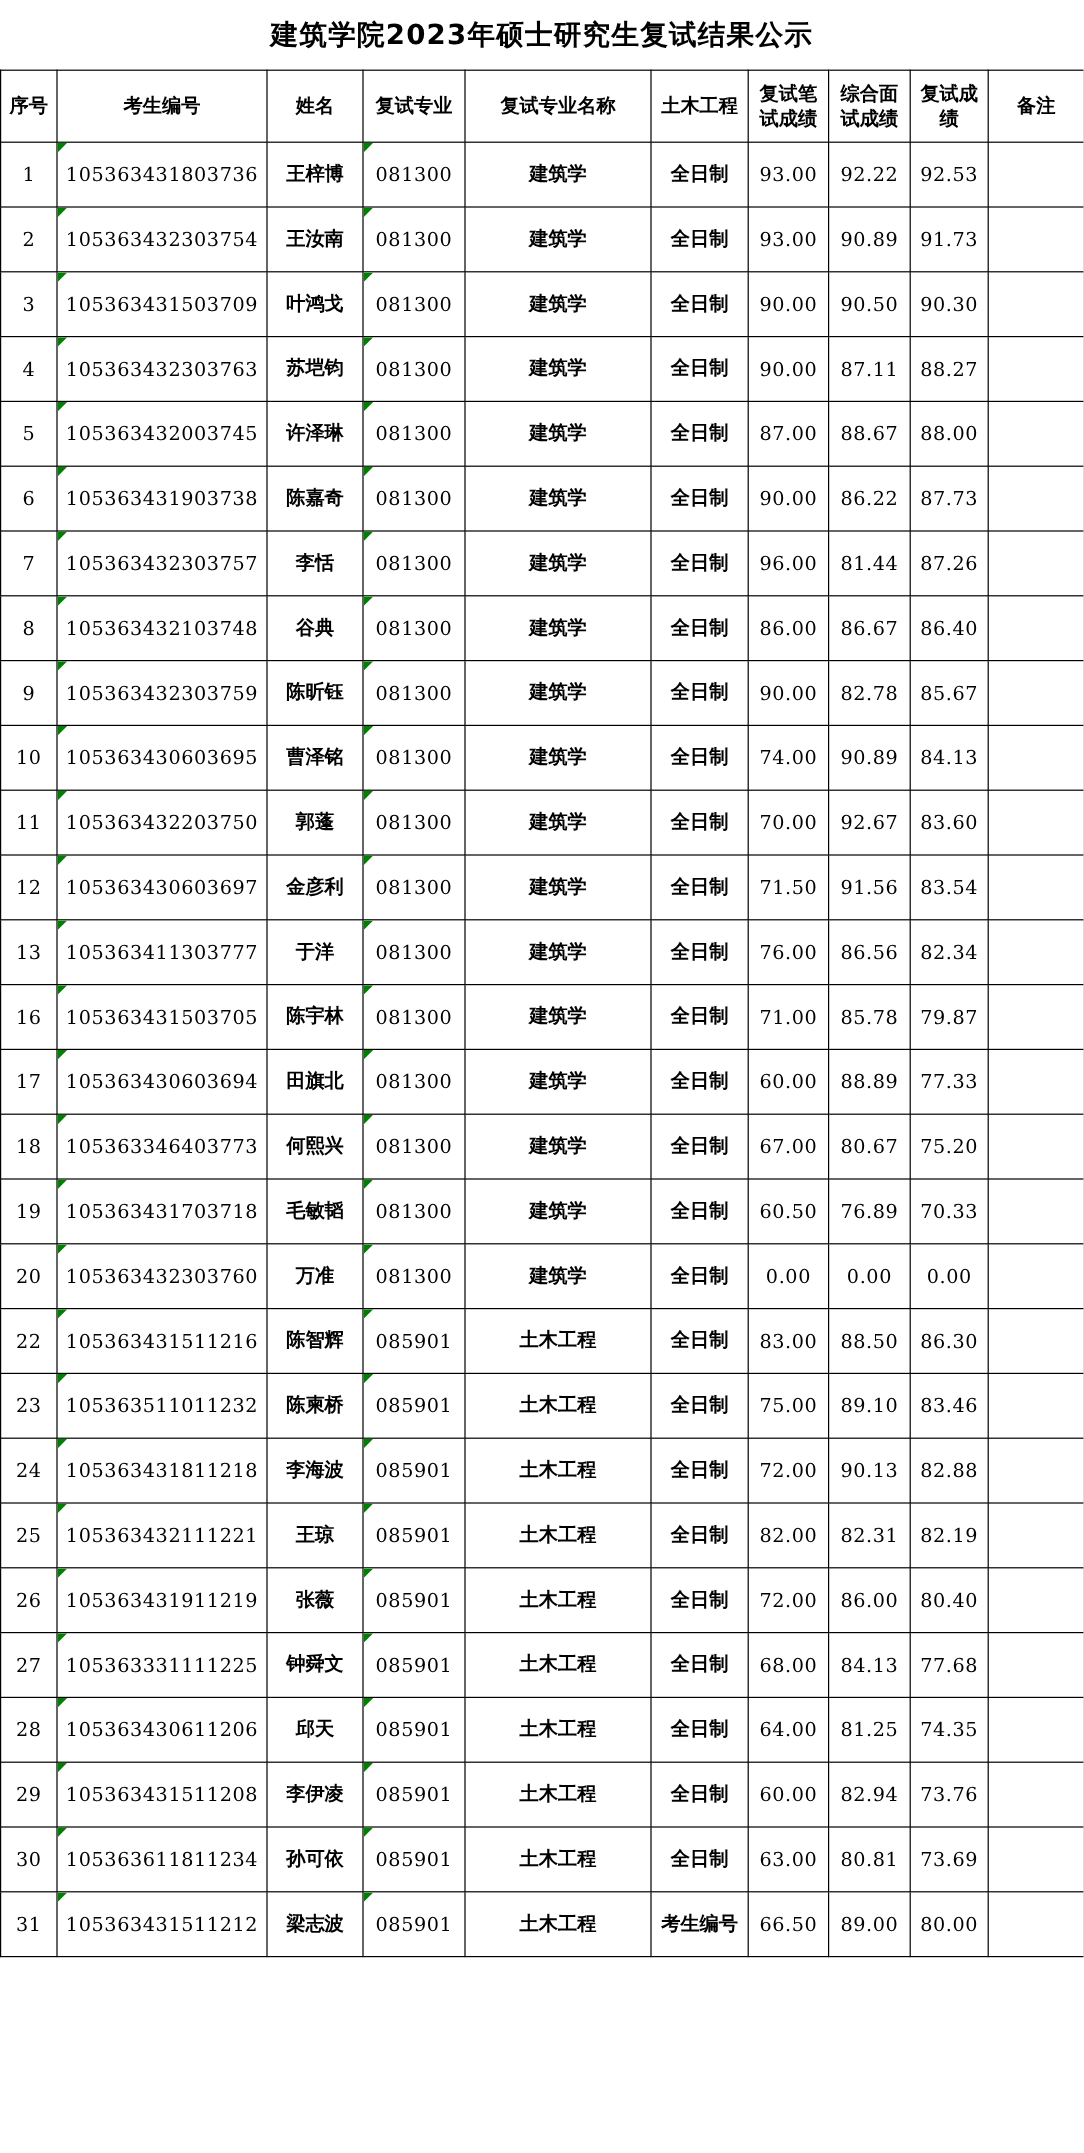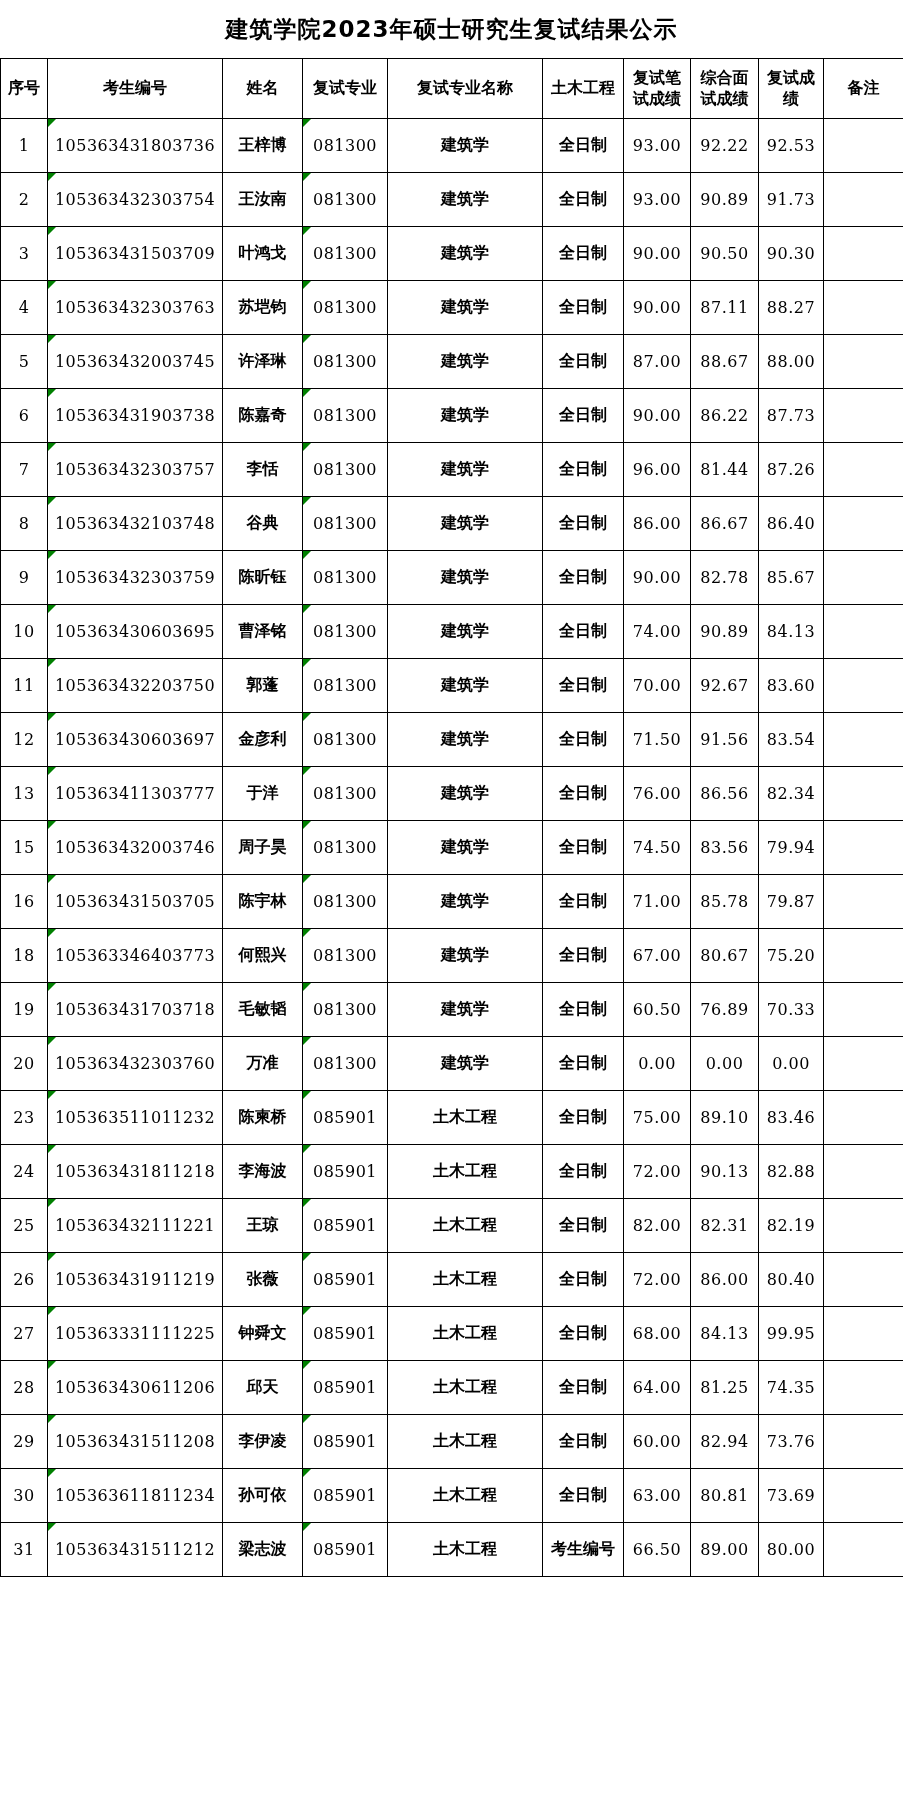--- a/index.html
+++ b/index.html
@@ -260,44 +260,44 @@
           <td class="cjk">于洋</td>
           <td class="num tri">081300</td>
           <td class="cjk">建筑学</td>
           <td class="cjk">全日制</td>
           <td class="num">76.00</td>
           <td class="num">86.56</td>
           <td class="num">82.34</td>
           <td class="cjk"></td>
         </tr>
         <tr>
-          <td class="num">15</td>
-          <td class="num tri">105363432003746</td>
-          <td class="cjk">周子昊</td>
-          <td class="num tri">081300</td>
-          <td class="cjk">建筑学</td>
-          <td class="cjk">全日制</td>
-          <td class="num">74.50</td>
-          <td class="num">83.56</td>
-          <td class="num">79.94</td>
-          <td class="cjk"></td>
-        </tr>
-        <tr>
           <td class="num">16</td>
           <td class="num tri">105363431503705</td>
           <td class="cjk">陈宇林</td>
           <td class="num tri">081300</td>
           <td class="cjk">建筑学</td>
           <td class="cjk">全日制</td>
           <td class="num">71.00</td>
           <td class="num">85.78</td>
           <td class="num">79.87</td>
           <td class="cjk"></td>
         </tr>
         <tr>
+          <td class="num">17</td>
+          <td class="num tri">105363430603694</td>
+          <td class="cjk">田旗北</td>
+          <td class="num tri">081300</td>
+          <td class="cjk">建筑学</td>
+          <td class="cjk">全日制</td>
+          <td class="num">60.00</td>
+          <td class="num">88.89</td>
+          <td class="num">77.33</td>
+          <td class="cjk"></td>
+        </tr>
+        <tr>
           <td class="num">18</td>
           <td class="num tri">105363346403773</td>
           <td class="cjk">何熙兴</td>
           <td class="num tri">081300</td>
           <td class="cjk">建筑学</td>
           <td class="cjk">全日制</td>
           <td class="num">67.00</td>
           <td class="num">80.67</td>
           <td class="num">75.20</td>
           <td class="cjk"></td>
@@ -320,20 +320,32 @@
           <td class="cjk">万准</td>
           <td class="num tri">081300</td>
           <td class="cjk">建筑学</td>
           <td class="cjk">全日制</td>
           <td class="num">0.00</td>
           <td class="num">0.00</td>
           <td class="num">0.00</td>
           <td class="cjk"></td>
         </tr>
         <tr>
+          <td class="num">22</td>
+          <td class="num tri">105363431511216</td>
+          <td class="cjk">陈智辉</td>
+          <td class="num tri">085901</td>
+          <td class="cjk">土木工程</td>
+          <td class="cjk">全日制</td>
+          <td class="num">83.00</td>
+          <td class="num">88.50</td>
+          <td class="num">86.30</td>
+          <td class="cjk"></td>
+        </tr>
+        <tr>
           <td class="num">23</td>
           <td class="num tri">105363511011232</td>
           <td class="cjk">陈柬桥</td>
           <td class="num tri">085901</td>
           <td class="cjk">土木工程</td>
           <td class="cjk">全日制</td>
           <td class="num">75.00</td>
           <td class="num">89.10</td>
           <td class="num">83.46</td>
           <td class="cjk"></td>
@@ -376,21 +388,21 @@
         </tr>
         <tr>
           <td class="num">27</td>
           <td class="num tri">105363331111225</td>
           <td class="cjk">钟舜文</td>
           <td class="num tri">085901</td>
           <td class="cjk">土木工程</td>
           <td class="cjk">全日制</td>
           <td class="num">68.00</td>
           <td class="num">84.13</td>
-          <td class="num">99.95</td>
+          <td class="num">77.68</td>
           <td class="cjk"></td>
         </tr>
         <tr>
           <td class="num">28</td>
           <td class="num tri">105363430611206</td>
           <td class="cjk">邱天</td>
           <td class="num tri">085901</td>
           <td class="cjk">土木工程</td>
           <td class="cjk">全日制</td>
           <td class="num">64.00</td>

